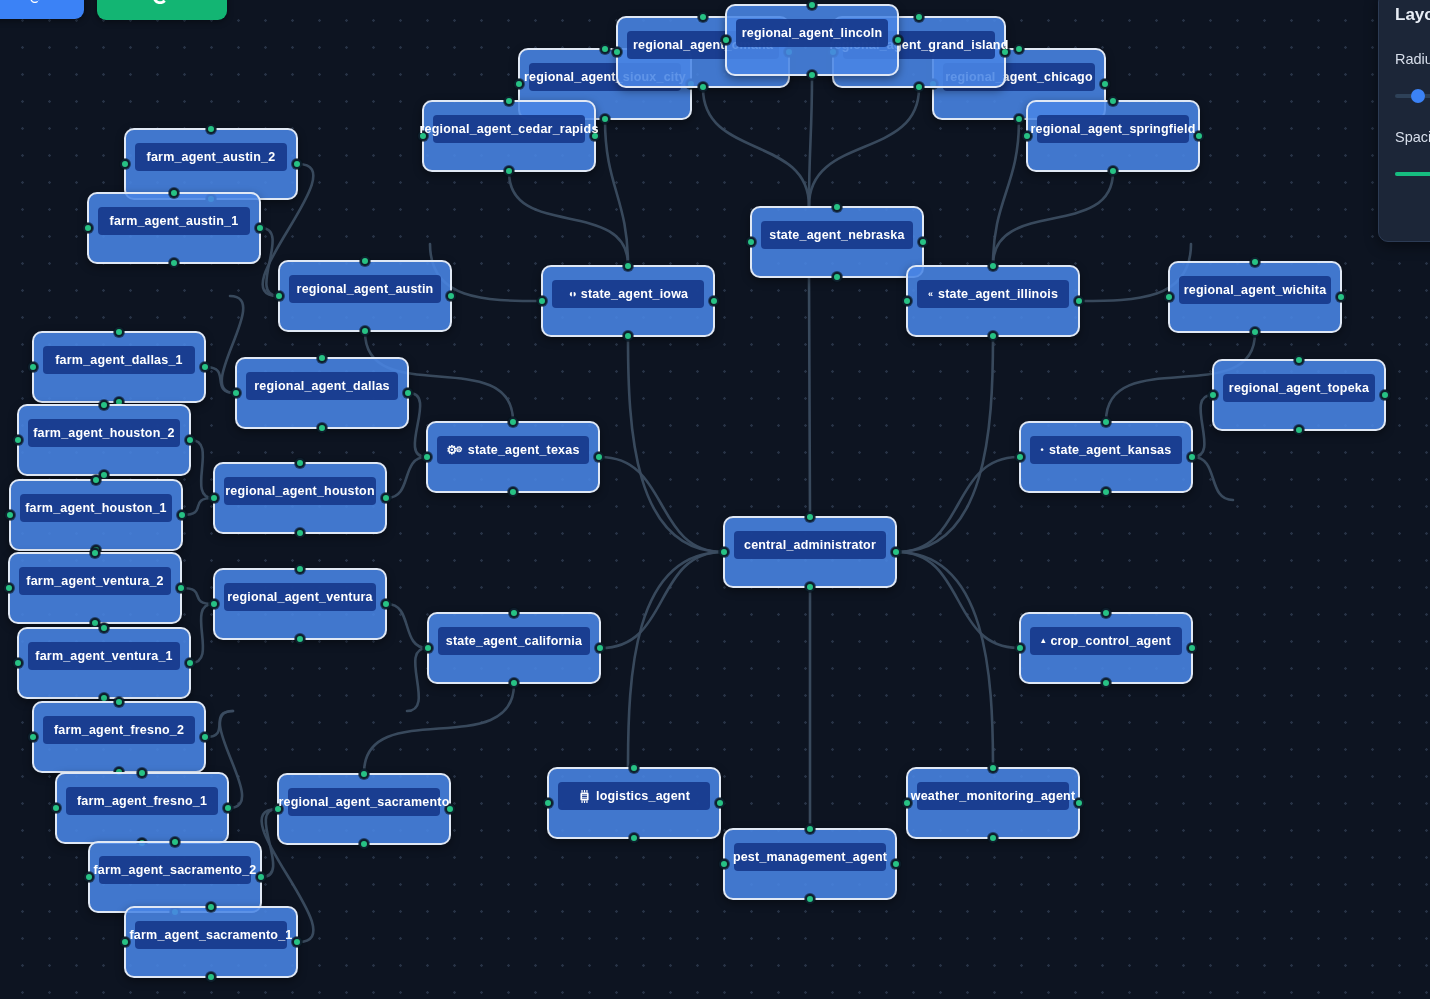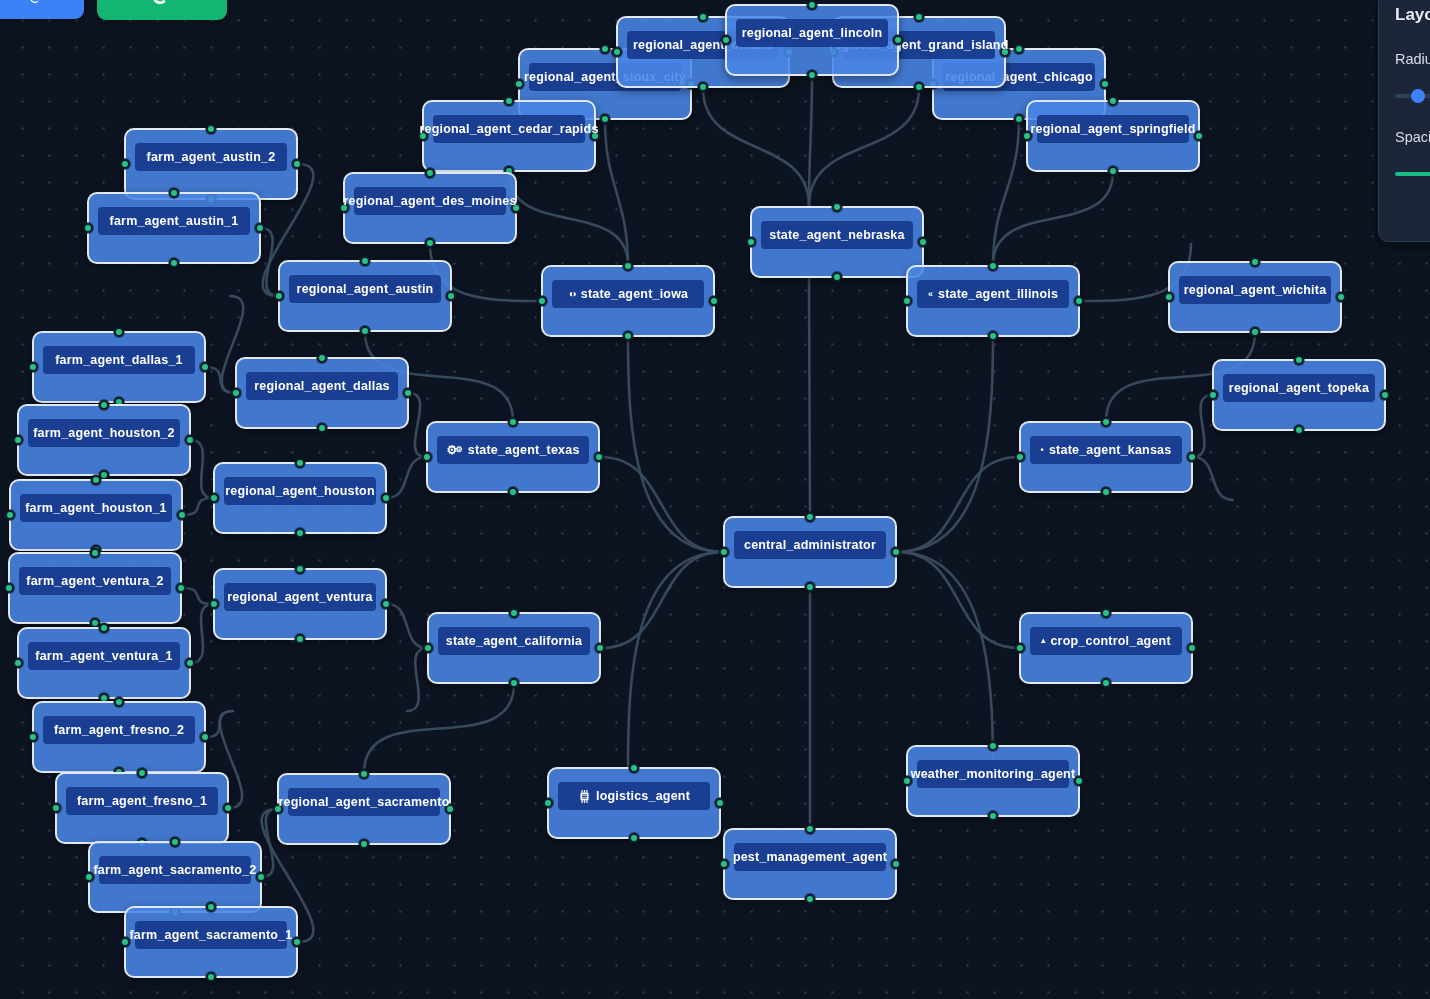--- a/index.html
+++ b/index.html
@@ -185,29 +185,20 @@
     </div>
     <div class="node" style="left: 725px; top: 4px;">
       <span class="port port-top"></span>
       <span class="port port-bottom"></span>
       <span class="port port-left"></span>
       <span class="port port-right"></span>
       <div class="label-bar">
         <span>regional_agent_lincoln</span>
       </div>
     </div>
-    <div class="node" style="left: 343px; top: 172px;">
-      <span class="port port-top"></span>
-      <span class="port port-bottom"></span>
-      <span class="port port-left"></span>
-      <span class="port port-right"></span>
-      <div class="label-bar">
-        <span>regional_agent_des_moines</span>
-      </div>
-    </div>
     <div class="node" style="left: 722px; top: 206px; margin-left: 28px;">
       <span class="port port-top"></span>
       <span class="port port-bottom"></span>
       <span class="port port-left"></span>
       <span class="port port-right"></span>
       <div class="label-bar">
         <span>state_agent_nebraska</span>
       </div>
     </div>
     <div class="node" style="left: 124px; top: 128px; padding-left: 12px;">
@@ -453,21 +444,21 @@
             <g stroke="#17398c" stroke-width="1.2">
               <line x1="5" y1="6" x2="11" y2="6"></line>
               <line x1="5" y1="8" x2="11" y2="8"></line>
               <line x1="5" y1="10" x2="11" y2="10"></line>
             </g>
           </svg>
         </span>
         <span>logistics_agent</span>
       </div>
     </div>
-    <div class="node" style="left: 906px; top: 745px; padding-left: 7px;">
+    <div class="node" style="left: 906px; top: 767px; padding-left: 7px;">
       <span class="port port-top"></span>
       <span class="port port-bottom"></span>
       <span class="port port-left"></span>
       <span class="port port-right"></span>
       <div class="label-bar">
         <span>weather_monitoring_agent</span>
       </div>
     </div>
     <div class="node" style="left: 723px; top: 828px;">
       <span class="port port-top"></span>

